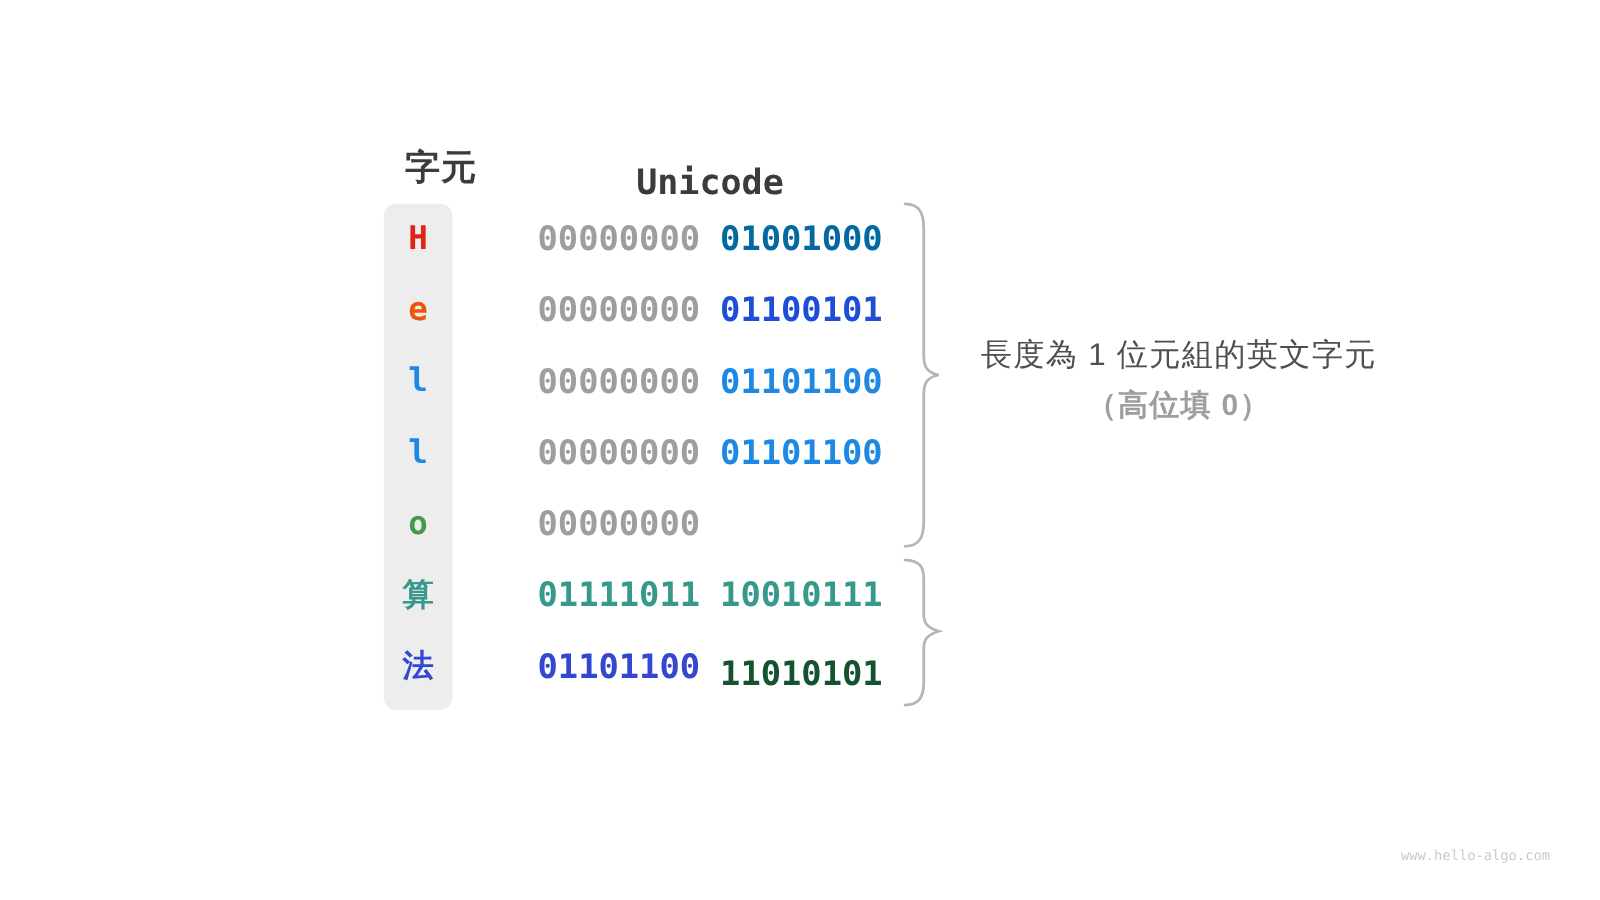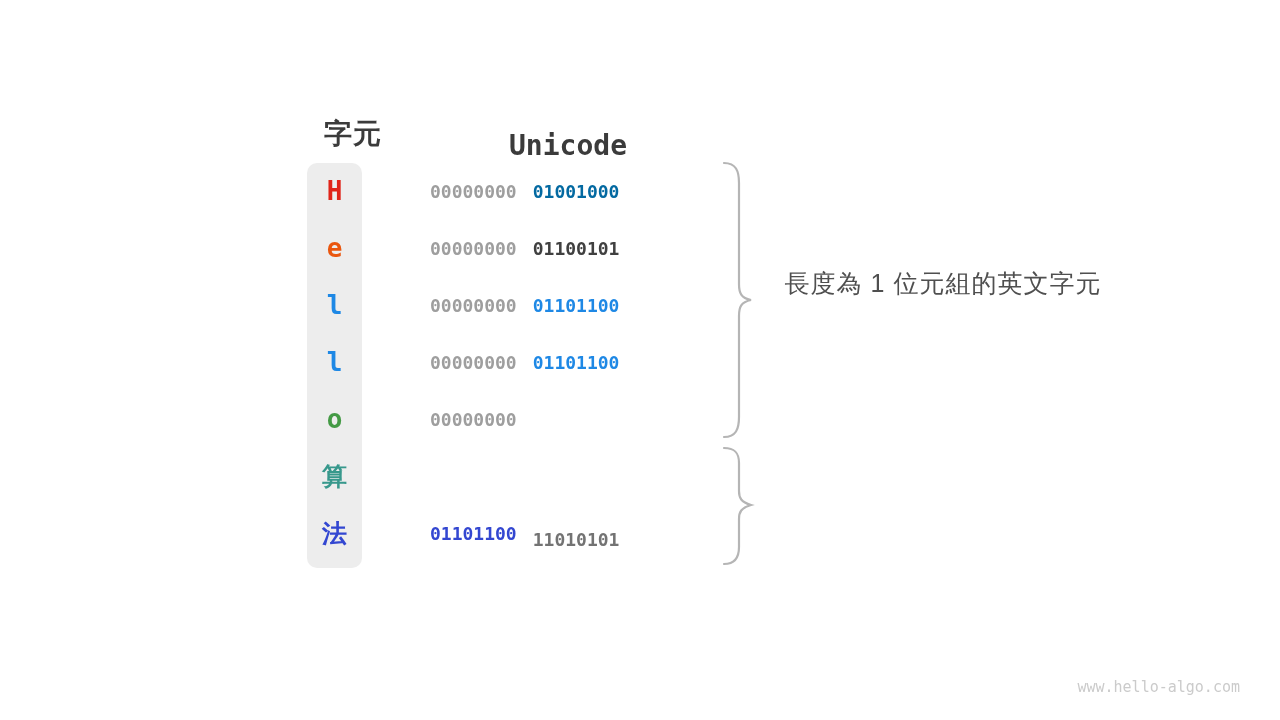--- a/index.html
+++ b/index.html
@@ -44,21 +44,21 @@
     position: absolute;
     left: 307px; width: 55px; height: 57px;
     text-align: center; line-height: 57px;
     font-size: 26px; font-weight: 700;
   }
   .bytes {
     position: absolute;
     left: 430px; height: 57px;
     display: flex; gap: 16px;
     align-items: center;
-    font-size: 18px; font-weight: 700;
+    font-size: 27px; font-weight: 700;
   }
 
   .brace { position: absolute; }
 
   .annotation-group {
     position: absolute;
     width: 350px;
     text-align: center;
   }
   .annotation-line1 {
@@ -68,21 +68,21 @@
   .annotation-line2 {
     font-size: 24px;
     font-weight: 700;
     letter-spacing: 1px;
     margin-top: 8px;
   }
 
   .watermark {
     position: absolute;
     right: 40px; top: 678px;
-    font-size: 15px;
+    font-size: 11px;
   }
 </style>
 </head>
 <body>
 
 <div class="canvas">
 
   <div class="header-char" style="color: rgb(59, 59, 59);">字元</div>
 
   <div class="header-unicode mono" style="color: rgb(59, 59, 59); margin-top: 17px;">Unicode</div>
@@ -93,21 +93,21 @@
     <div class="char-cell mono" style="color: rgb(224, 36, 25);">H</div>
     <div class="bytes mono">
       <span style="color: rgb(158, 158, 158);">00000000</span>
       <span style="color: #0369a1;">01001000</span>
     </div>
   </div>
   <div class="row" style="top:220px">
     <div class="char-cell mono" style="color: rgb(234, 86, 14);">e</div>
     <div class="bytes mono">
       <span style="color: rgb(158, 158, 158);">00000000</span>
-      <span style="color: #404040;">01100101</span>
+      <span style="color: #1d4ed8;">01100101</span>
     </div>
   </div>
   <div class="row" style="top:277px">
     <div class="char-cell mono" style="color: rgb(30, 136, 229);">l</div>
     <div class="bytes mono">
       <span style="color: rgb(158, 158, 158);">00000000</span>
       <span style="color: rgb(30, 136, 229);">01101100</span>
     </div>
   </div>
   <div class="row" style="top:334px">
@@ -118,35 +118,40 @@
     </div>
   </div>
   <div class="row" style="top:391px">
     <div class="char-cell mono" style="color: rgb(68, 154, 69);">o</div>
     <div class="bytes mono">
       <span style="color: rgb(158, 158, 158);">00000000</span>
     </div>
   </div>
   <div class="row" style="top:448px">
     <div class="char-cell" style="font-size: 25px; color: rgb(55, 152, 140);">算</div>
+    <div class="bytes mono">
+      <span style="color: rgb(55, 152, 140);">01111011</span>
+      <span style="color: rgb(55, 152, 140);">10010111</span>
+    </div>
   </div>
   <div class="row" style="top:505px">
     <div class="char-cell" style="font-size: 25px; color: rgb(51, 71, 209);">法</div>
     <div class="bytes mono">
       <span style="color: rgb(51, 71, 209);">01101100</span>
-      <span style="color: #737373; margin-top: 12px;">11010101</span>
+      <span style="color: #14532d; margin-top: 12px;">11010101</span>
     </div>
   </div>
 
   <svg class="brace" style="left:721px; top:161px" width="34" height="278" viewBox="0 0 34 278">
     <path d="M 3,2 C 15,2 18,10 18,22 L 18,123 C 18,132 20,137 30,139 C 20,141 18,146 18,155 L 18,256 C 18,268 15,276 3,276" fill="none" stroke="#b5b5b5" stroke-width="2.2" stroke-linecap="round"></path>
   </svg>
   <svg class="brace" style="left:721px; top:446px" width="34" height="120" viewBox="0 0 34 120">
     <path d="M 3,2 C 15,2 18,8 18,17 L 18,45 C 18,52 20,56 30,59 C 20,62 18,66 18,73 L 18,101 C 18,110 15,118 3,118" fill="none" stroke="#b5b5b5" stroke-width="2.2" stroke-linecap="round"></path>
   </svg>
 
   <div class="annotation-group" style="left:768px; top:267px">
     <div class="annotation-line1" style="color: rgb(79, 79, 79);">長度為 1 位元組的英文字元</div>
+    <div class="annotation-line2" style="color: rgb(158, 158, 158);">（高位填 0）</div>
   </div>
 
   <div class="watermark mono" style="color: rgb(203, 203, 203);">www.hello-algo.com</div>
 
 </div>
 
 </body></html>

